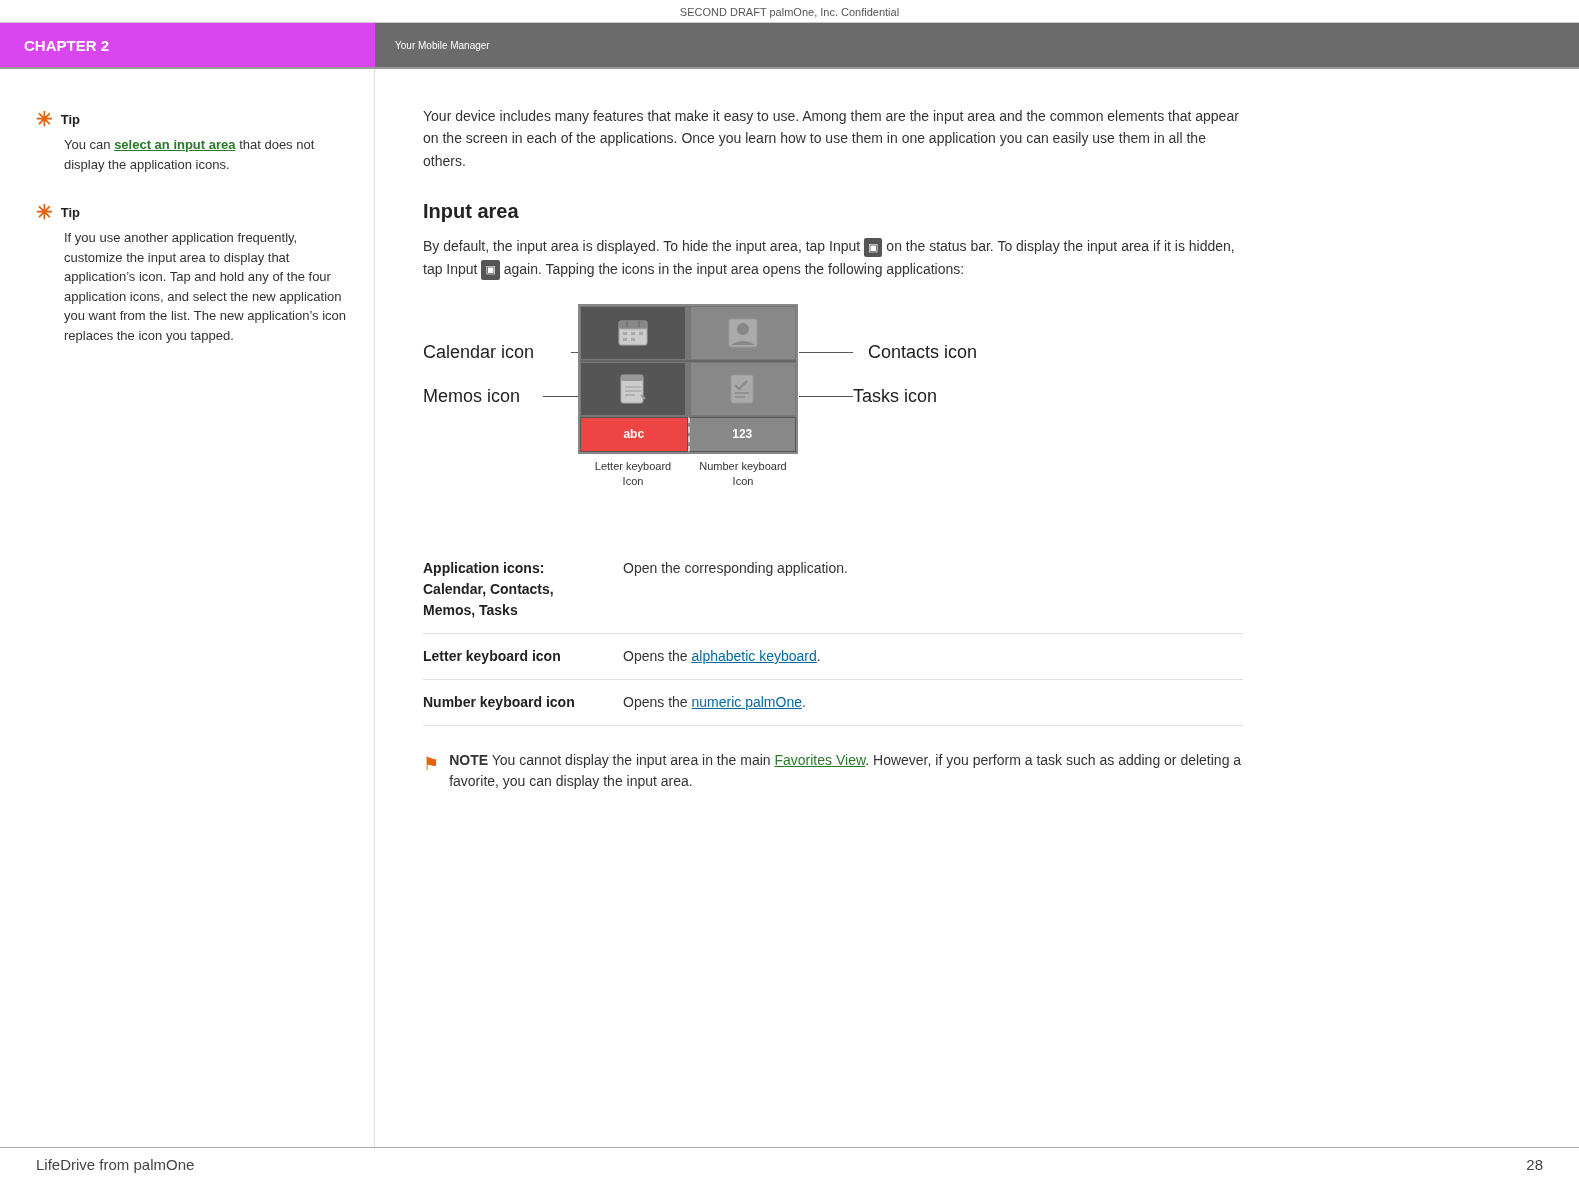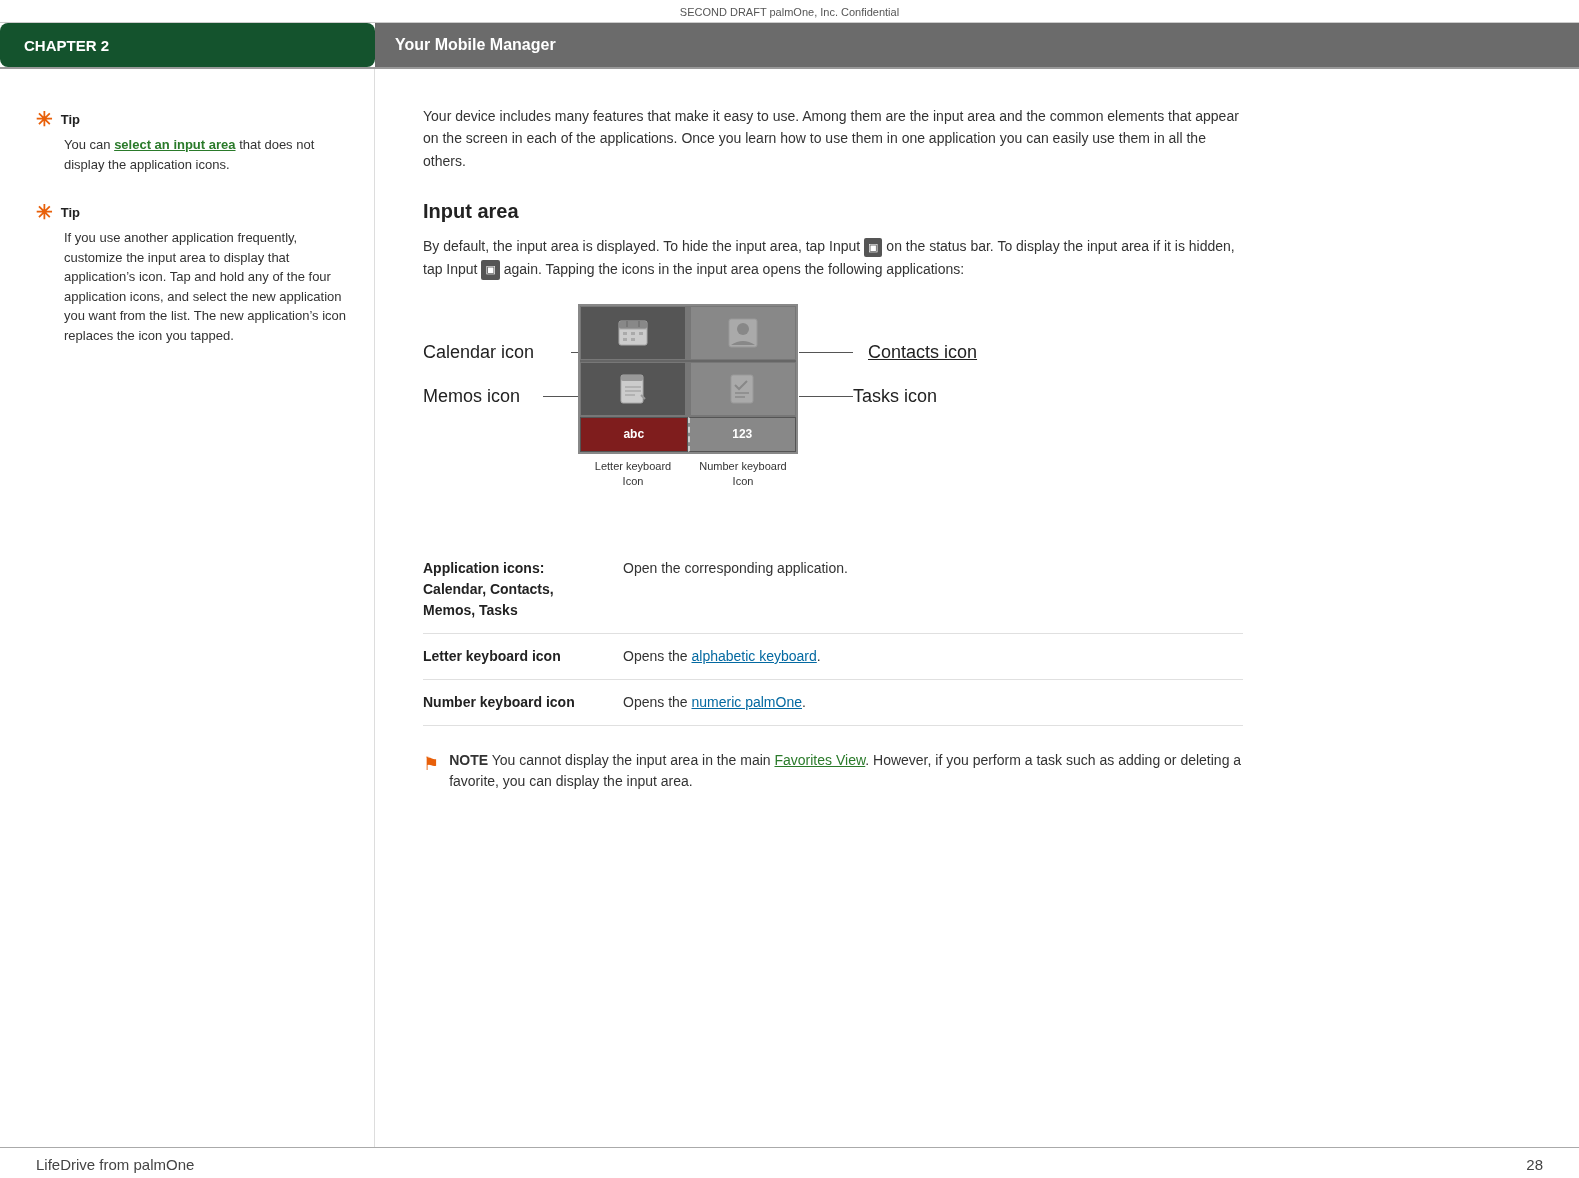--- a/index.html
+++ b/index.html
@@ -21,36 +21,35 @@
       border-bottom: 1px solid #ccc;
     }
 
     
     .chapter-header {
       display: flex;
       height: 46px;
       border-bottom: 2px solid #999;
     }
     .chapter-label {
-      background: #14532d;
+      background: #d946ef;
       color: #fff;
       font-weight: bold;
       font-size: 15px;
       display: flex;
       align-items: center;
       padding: 0 24px;
       width: 375px;
       flex-shrink: 0;
-      border-radius: 8px;
     }
     .chapter-title {
       background: #6b6b6b;
       color: #fff;
-      font-weight: bold;
-      font-size: 16px;
+      font-weight: normal;
+      font-size: 10px;
       display: flex;
       align-items: center;
       padding: 0 20px;
       flex: 1;
     }
 
     
     .main-layout {
       display: flex;
       min-height: calc(1178px - 100px);
@@ -186,21 +185,21 @@
       flex: 1;
       background: #666;
       border: 1px solid #555;
       display: flex;
       align-items: center;
       justify-content: center;
       color: #fff;
       font-size: 12px;
       font-weight: bold;
     }
-    .kbd-cell.left { background: #7f1d1d; }
+    .kbd-cell.left { background: #ef4444; }
     .kbd-cell.right { background: #888; border-left: 2px dashed #ccc; }
 
     
     .diag-label {
       position: absolute;
       font-size: 18px;
       color: #222;
       white-space: nowrap;
     }
     .diag-line {
@@ -336,21 +335,21 @@
     </p>
 
     <div class="diagram-container">
 
       <div class="diag-label" style="left:0; top:38px;">Calendar icon</div>
       <div class="diag-line" style="left:148px; top:48px; width:10px;"></div>
 
       <div class="diag-label" style="left:0; top:82px;">Memos icon</div>
       <div class="diag-line" style="left:120px; top:92px; width:38px;"></div>
 
-      <div class="diag-label" style="left:445px; top:38px;text-decoration:underline;">Contacts icon</div>
+      <div class="diag-label" style="left:445px; top:38px;">Contacts icon</div>
       <div class="diag-line" style="left:376px; top:48px; width:54px;"></div>
 
       <div class="diag-label" style="left:430px; top:82px;">Tasks icon</div>
       <div class="diag-line" style="left:376px; top:92px; width:54px;"></div>
 
       <div class="diagram-box">
         <div class="diagram-top-row">
 
           <div class="diagram-cell active">
             <svg viewBox="0 0 36 36" fill="none" xmlns="http://www.w3.org/2000/svg">

